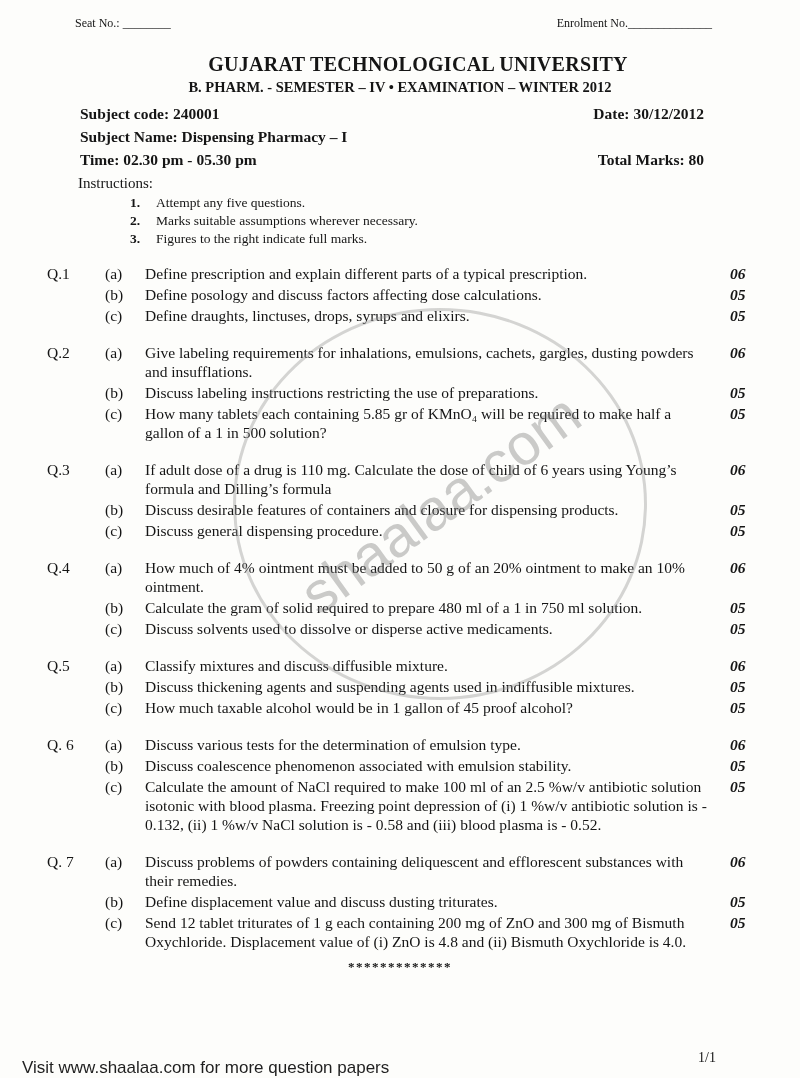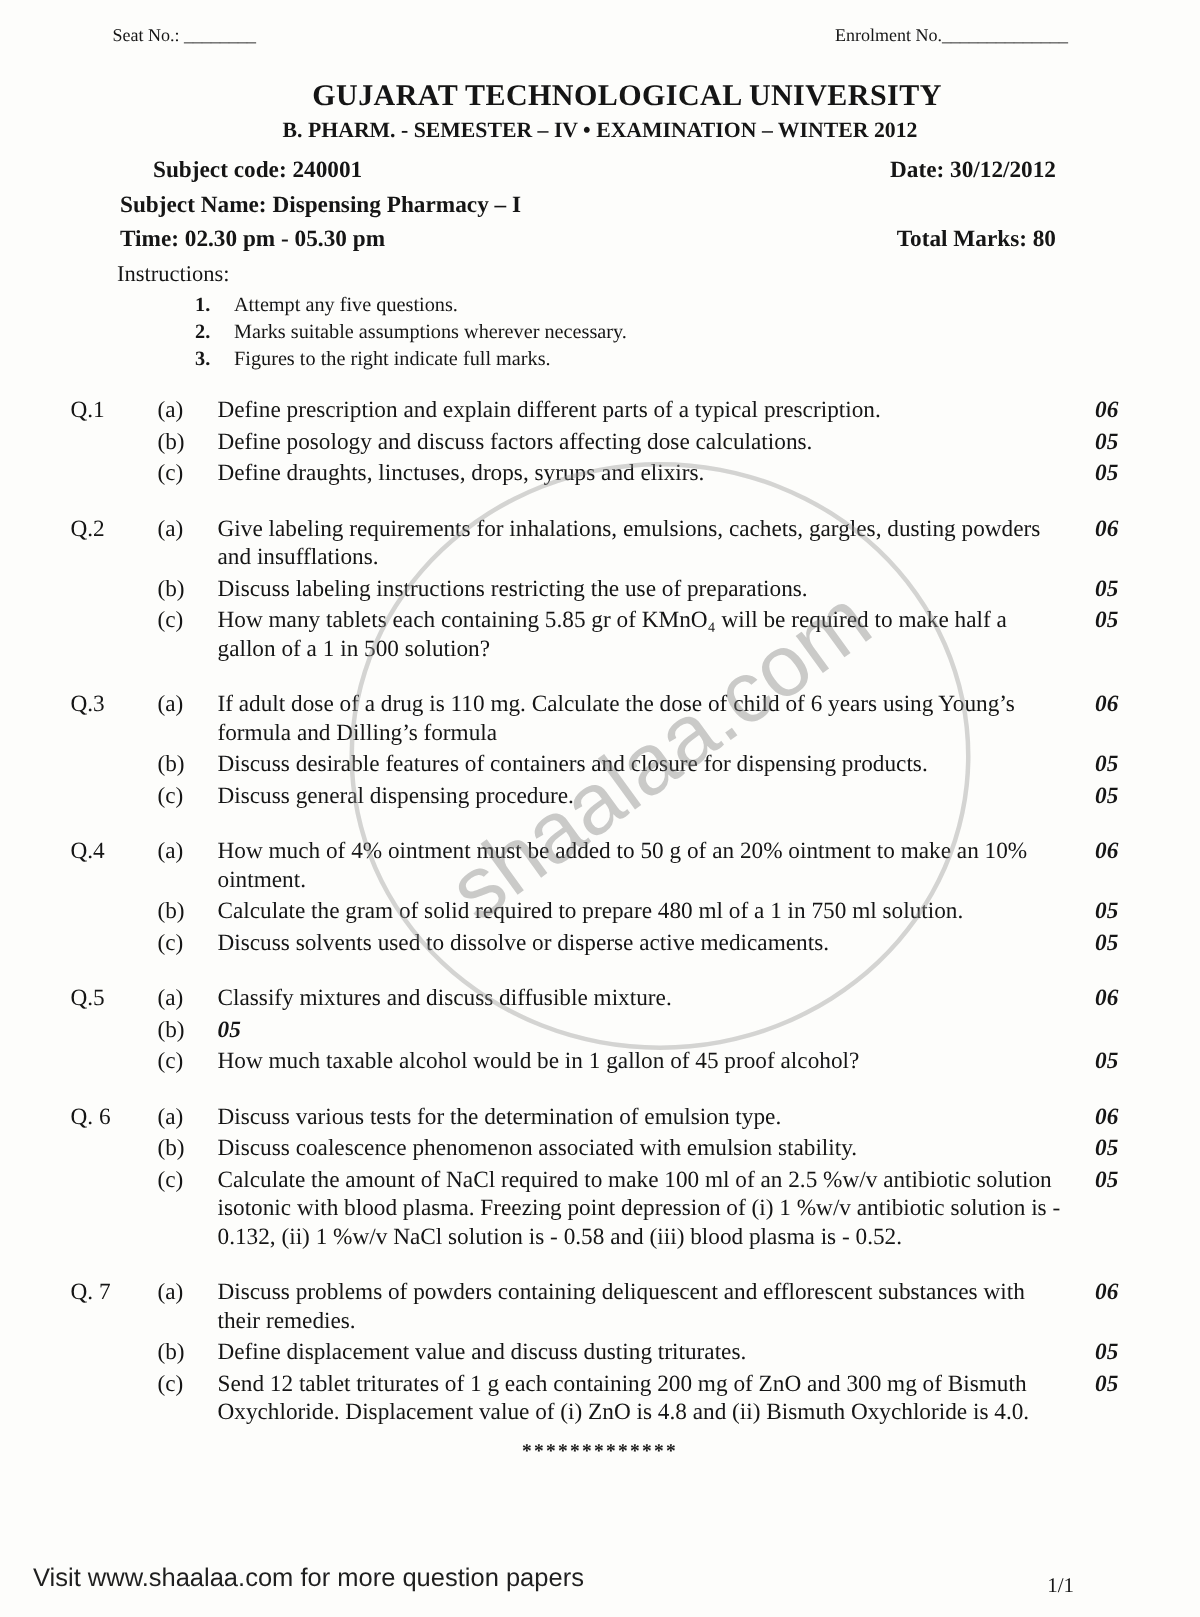--- a/index.html
+++ b/index.html
@@ -29,21 +29,21 @@
     text-align:center; font-weight:bold;
     font-size:14.5px; margin-top:3px;
   }
 
   .meta-row {
     display:flex; justify-content:space-between;
     padding:0 96px 0 80px;
     font-weight:bold; font-size:15.5px;
     margin-top:5px;
   }
-  .meta-row.first { margin-top:9px;margin-left:22px; }
+  .meta-row.first { margin-top:9px; }
 
   .instructions-label {
     padding-left:78px; font-size:15px; margin-top:6px;
   }
   .instr-row {
     display:flex; padding-left:130px;
     font-size:13.5px; margin-top:3px; line-height:15px;
   }
   .instr-num { font-weight:bold; width:26px; }
 
@@ -77,21 +77,21 @@
     font-size:58px;
     color:rgba(125,125,125,0.40);
     transform:rotate(-36deg);
   }
 
   .footer-stars {
     text-align:center; margin-top:8px;
     font-size:13px; font-weight:bold; letter-spacing:1.5px;
   }
   .footer-link {
-    position:absolute; left:22px; bottom:16px;
+    position:absolute; left:22px; bottom:0;
     font-family:"Liberation Sans", sans-serif;
     font-size:17px; color:#1f1f1f;
   }
   .page-num {
     position:absolute; right:84px; bottom:12px;
     font-size:14px;
   }
 </style>
 </head>
 <body>
@@ -217,20 +217,21 @@
 
     <div class="qrow">
       <div class="qnum">Q.5</div>
       <div class="qpart">(a)</div>
       <div class="qtext">Classify mixtures and discuss diffusible mixture.</div>
       <div class="qmarks">06</div>
     </div>
     <div class="qrow">
       <div class="qnum"></div>
       <div class="qpart">(b)</div>
+      <div class="qtext">Discuss thickening agents and suspending agents used in indiffusible mixtures.</div>
       <div class="qmarks">05</div>
     </div>
     <div class="qrow">
       <div class="qnum"></div>
       <div class="qpart">(c)</div>
       <div class="qtext">How much taxable alcohol would be in 1 gallon of 45 proof alcohol?</div>
       <div class="qmarks">05</div>
     </div>
     <div class="qgap"></div>
 

